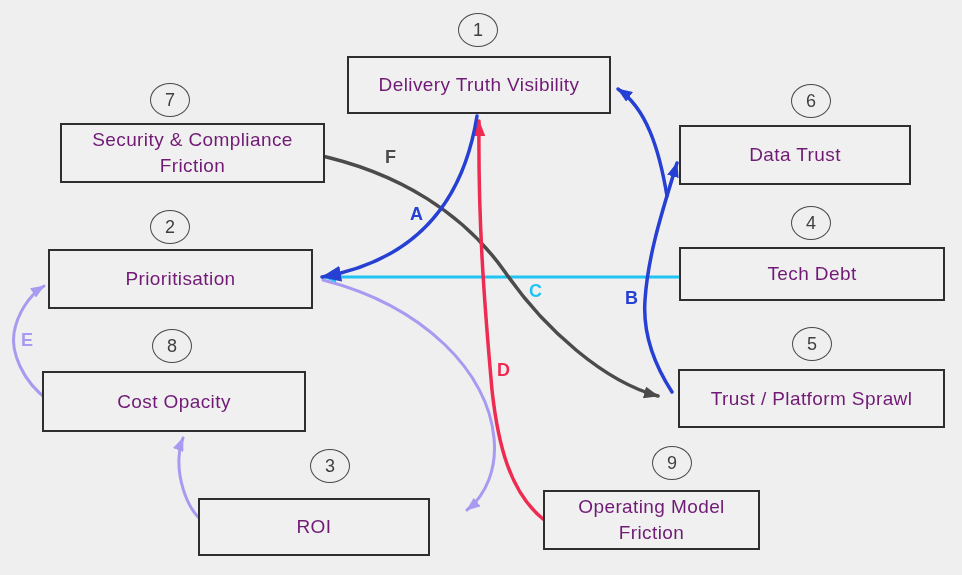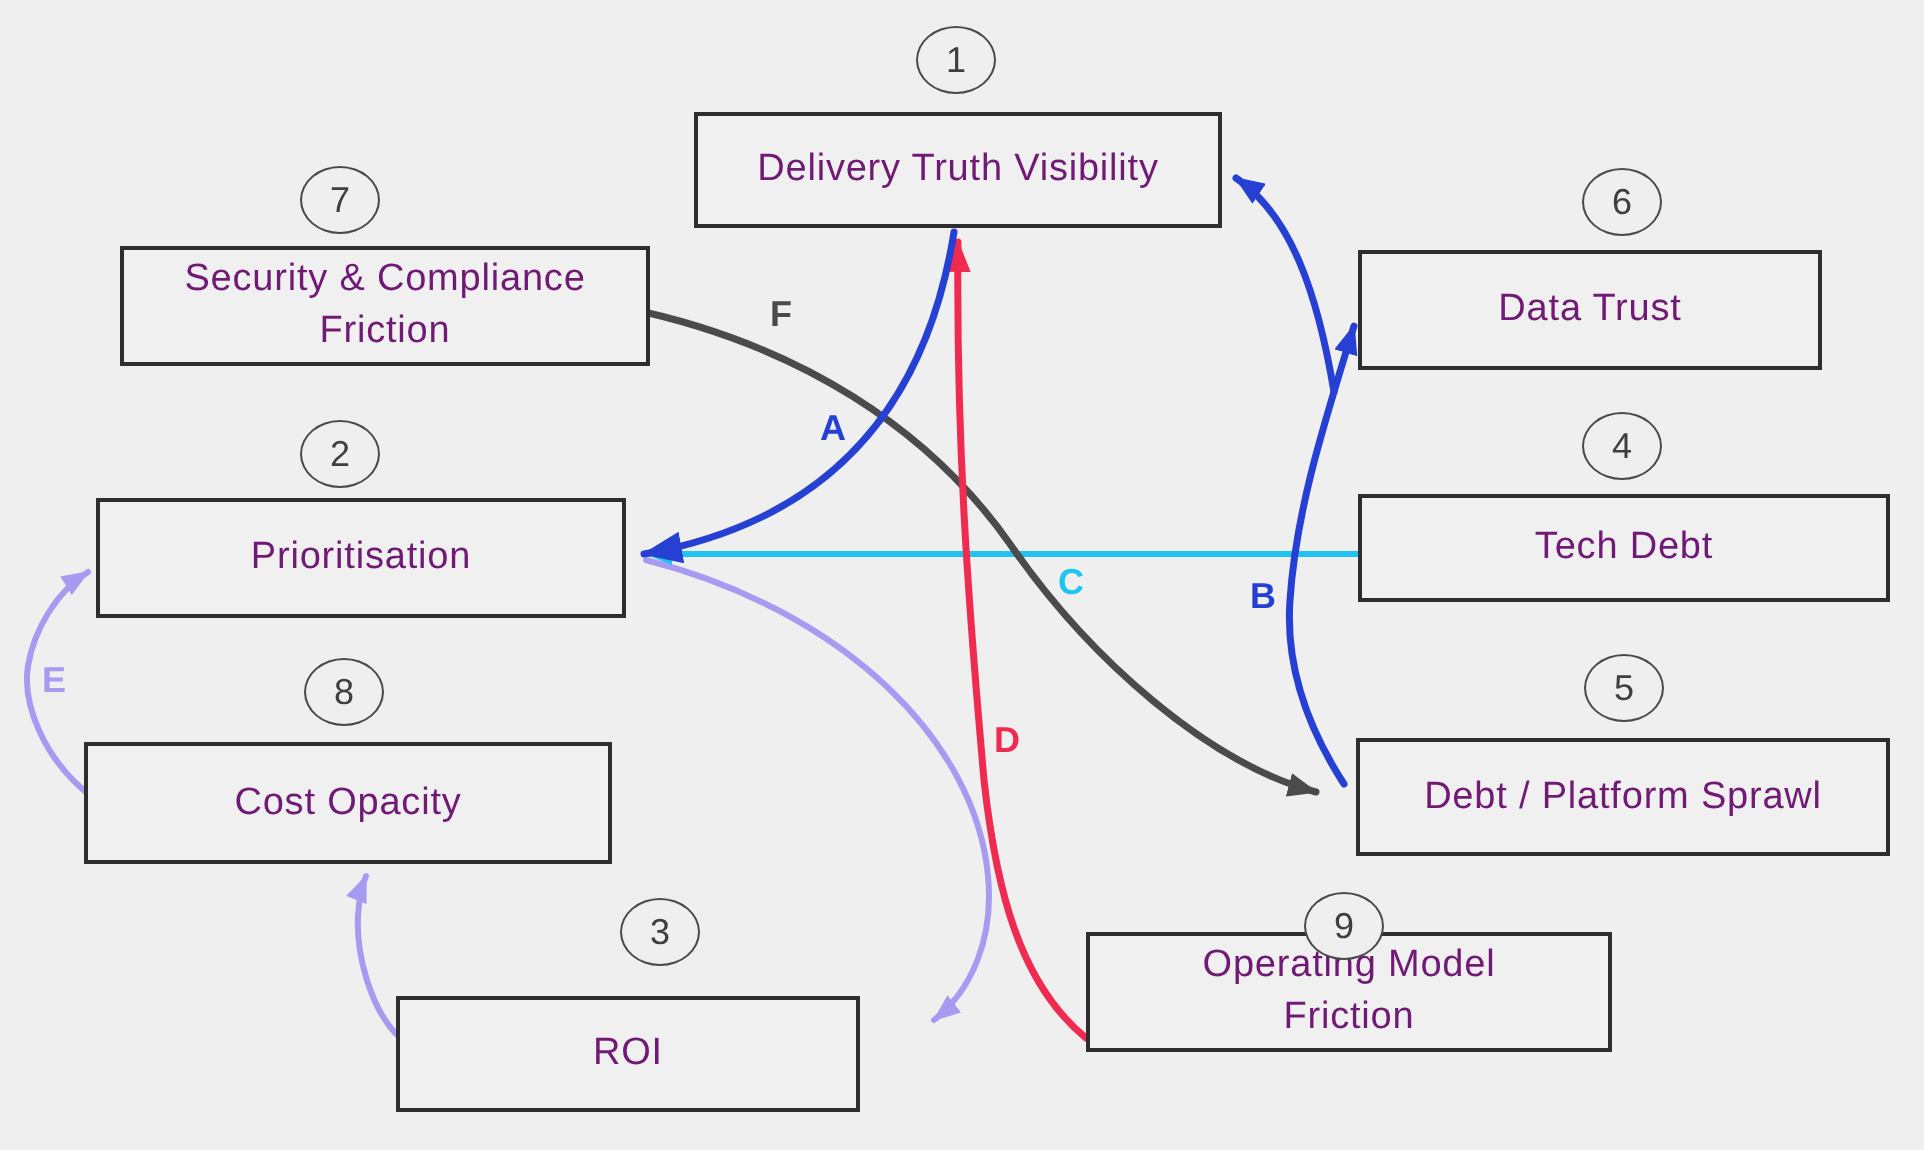--- a/index.html
+++ b/index.html
@@ -90,23 +90,23 @@
   <div class="node" style="left:198px;top:498px;width:232px;height:58px;">
     <span class="lbl">ROI</span>
   </div>
   <div class="node" style="left:679px;top:125px;width:232px;height:60px;">
     <span class="lbl">Data Trust</span>
   </div>
   <div class="node" style="left:679px;top:247px;width:266px;height:54px;">
     <span class="lbl">Tech Debt</span>
   </div>
   <div class="node" style="left:678px;top:369px;width:267px;height:59px;">
-    <span class="lbl">Debt / Platform Sprawl</span>
+    <span class="lbl">Trust / Platform Sprawl</span>
   </div>
-  <div class="node" style="left:543px;top:466px;width:263px;height:60px;">
+  <div class="node" style="left:543px;top:490px;width:217px;height:60px;">
     <span class="lbl wrap" style="max-width:190px;">Operating Model Friction</span>
   </div>
 
   <div class="badge" style="left:458px;top:13px;">
     <span>1</span>
   </div>
   <div class="badge" style="left:150px;top:83px;">
     <span>7</span>
   </div>
   <div class="badge" style="left:150px;top:210px;">

